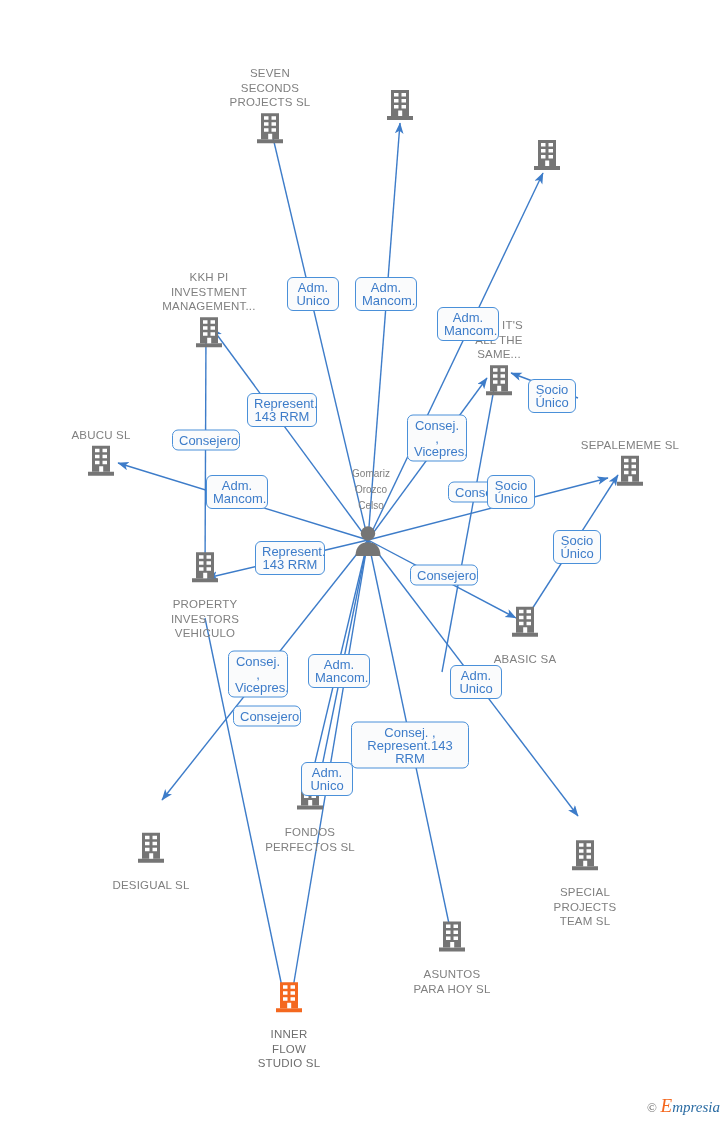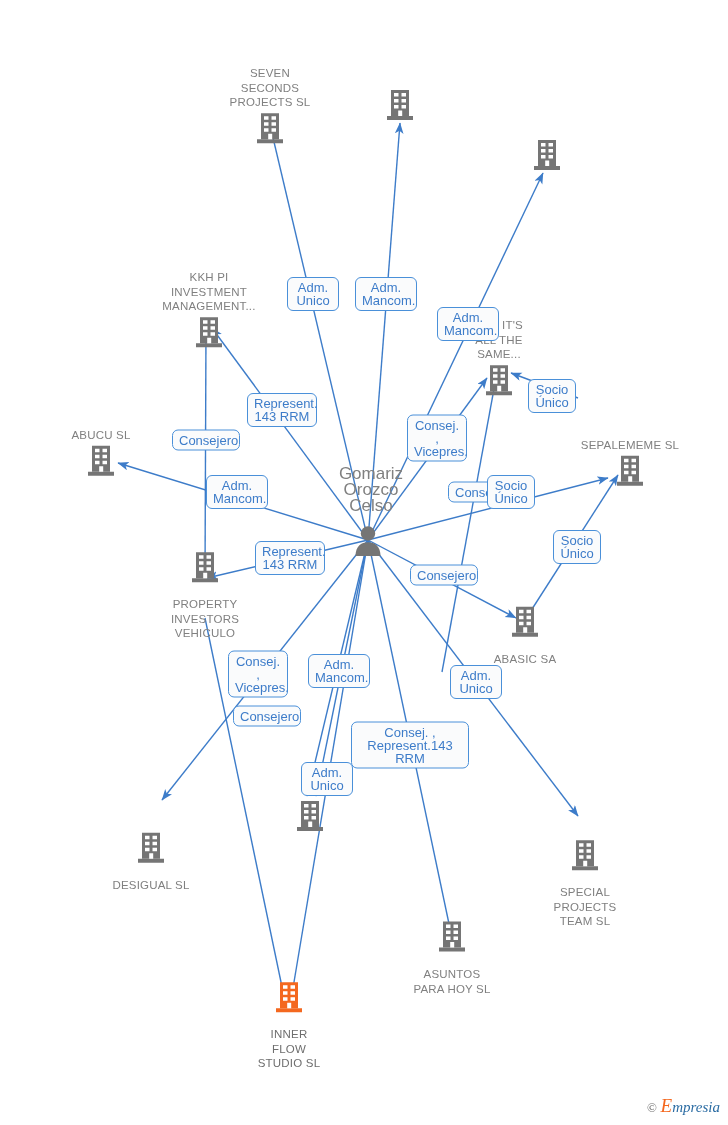--- a/index.html
+++ b/index.html
@@ -55,21 +55,21 @@
   }
   .node.label-above {
     display: flex;
     flex-direction: column-reverse;
   }
   .person-label {
     position: absolute;
     transform: translate(-50%, -50%);
     width: 110px;
     text-align: center;
-    font-size: 17px;
+    font-size: 10px;
     line-height: 16px;
     color: #808080;
     white-space: pre-line;
   }
   .edge-label {
     position: absolute;
     transform: translate(-50%, -50%);
     background: #fafbfc;
     border: 1.2px solid #4a90d9;
     border-radius: 6px;
@@ -288,20 +288,22 @@
             <rect x="6" y="1" width="18" height="26" fill="#757575"></rect>
             <rect x="2" y="27" width="26" height="4" fill="#757575"></rect>
             <rect x="9" y="4" width="4.5" height="3.5" fill="#fff"></rect>
             <rect x="16.5" y="4" width="4.5" height="3.5" fill="#fff"></rect>
             <rect x="9" y="10" width="4.5" height="3.5" fill="#fff"></rect>
             <rect x="16.5" y="10" width="4.5" height="3.5" fill="#fff"></rect>
             <rect x="9" y="16" width="4.5" height="3.5" fill="#fff"></rect>
             <rect x="16.5" y="16" width="4.5" height="3.5" fill="#fff"></rect>
             <rect x="13.2" y="21.5" width="4" height="5.5" fill="#fff"></rect>
           </svg></span>
+        <span class="node-label">FONDOS
+PERFECTOS SL</span>
       </div>
       <div class="node" style="left: 585px; top: 884px;">
         <span class="node-icon"><svg width="30" height="32" viewBox="0 0 30 32" xmlns="http://www.w3.org/2000/svg">
             <rect x="6" y="1" width="18" height="26" fill="#757575"></rect>
             <rect x="2" y="27" width="26" height="4" fill="#757575"></rect>
             <rect x="9" y="4" width="4.5" height="3.5" fill="#fff"></rect>
             <rect x="16.5" y="4" width="4.5" height="3.5" fill="#fff"></rect>
             <rect x="9" y="10" width="4.5" height="3.5" fill="#fff"></rect>
             <rect x="16.5" y="10" width="4.5" height="3.5" fill="#fff"></rect>
             <rect x="9" y="16" width="4.5" height="3.5" fill="#fff"></rect>

